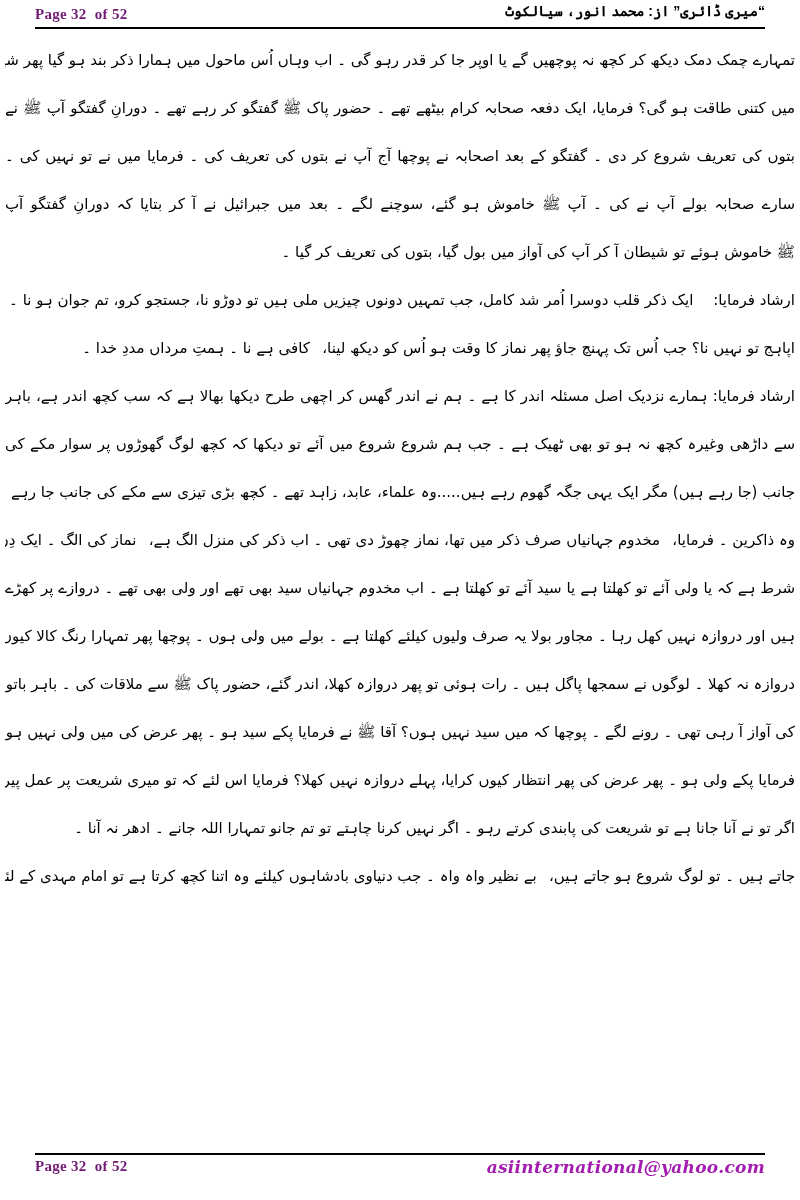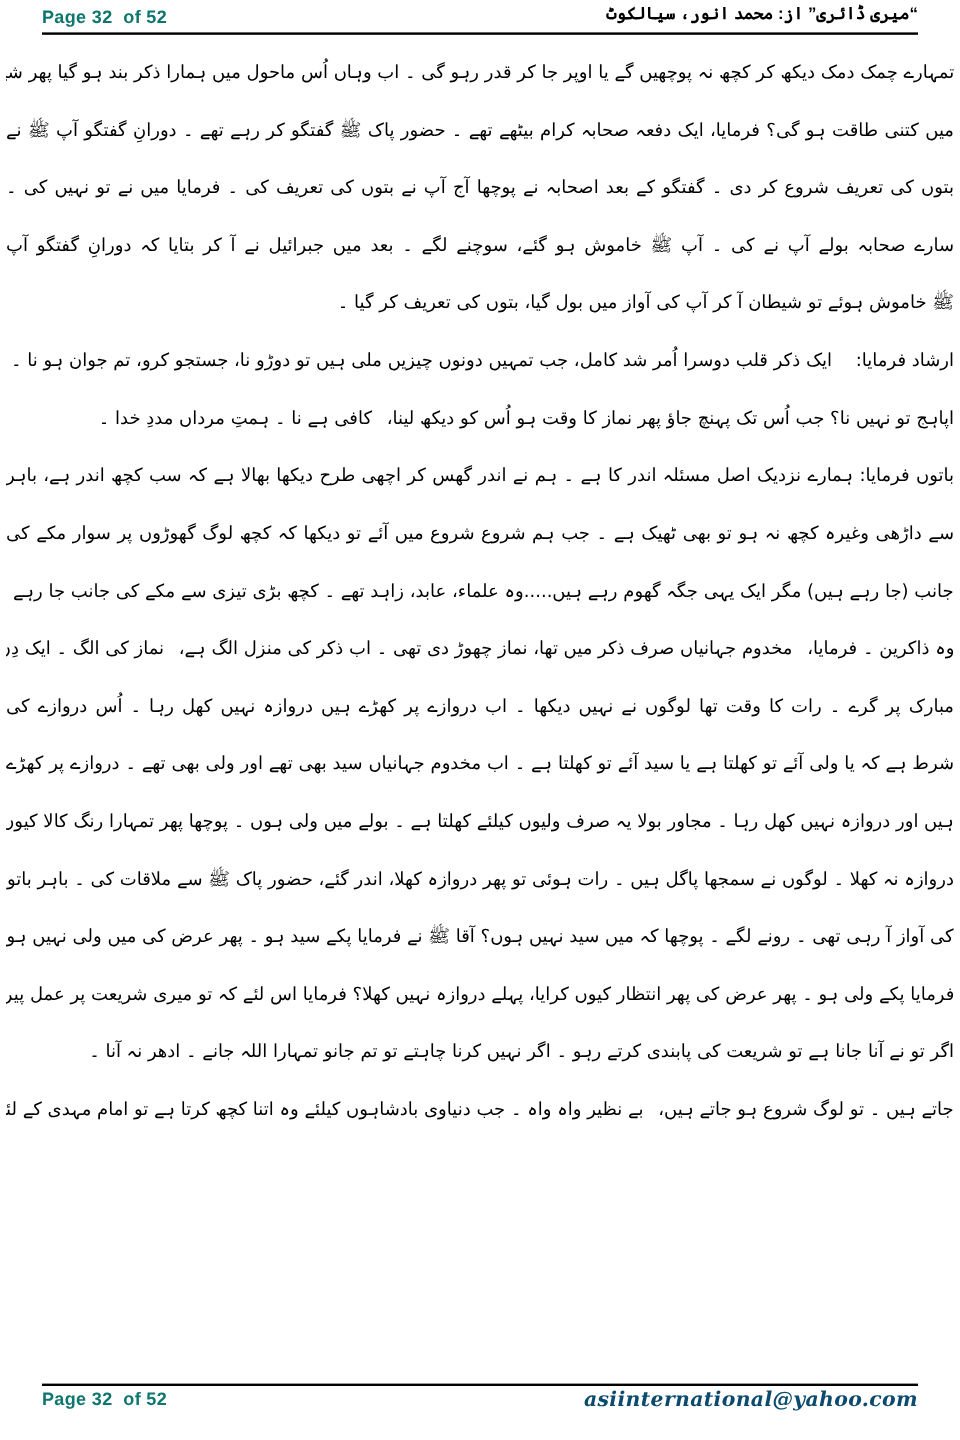--- a/index.html
+++ b/index.html
@@ -16,25 +16,25 @@
     left:35px;
     width:730px;
     height:0;
     border-top:2px solid #000;
   }
   .hrule.header{top:27px;}
   .hrule.footer{top:1153px;}
   .page-label{
     position:absolute;
     left:35px;
-    font-family:Liberation Sans, sans-serif;
+    font-family:Liberation Serif, serif;
     font-weight:bold;
     font-size:15px;
     letter-spacing:.3px;
-    color:#0f766e;
+    color:#701a75;
     white-space:pre;
   }
   .page-label.top{top:6px;}
   .page-label.bottom{top:1158px;}
   .doc-title{
     position:absolute;
     top:3px;
     right:35px;
     direction:rtl;
     font-family:Liberation Sans, sans-serif;
@@ -90,33 +90,32 @@
   <div class="hrule header"></div>
 
   <div class="doc-body" id="doc-body">
       <div class="body-line">تمہارے چمک دمک دیکھ کر کچھ نہ پوچھیں گے یا اوپر جا کر قدر رہو گی ۔ اب وہاں اُس ماحول میں ہمارا ذکر بند ہو گیا پھر شیطان</div>
       <div class="body-line">میں کتنی طاقت ہو گی؟ فرمایا، ایک دفعہ صحابہ کرام بیٹھے تھے ۔ حضور پاک ﷺ گفتگو کر رہے تھے ۔ دورانِ گفتگو آپ ﷺ نے</div>
       <div class="body-line">بتوں کی تعریف شروع کر دی ۔ گفتگو کے بعد اصحابہ نے پوچھا آج آپ نے بتوں کی تعریف کی ۔ فرمایا میں نے تو نہیں کی ۔</div>
       <div class="body-line">سارے صحابہ بولے آپ نے کی ۔ آپ ﷺ خاموش ہو گئے، سوچنے لگے ۔ بعد میں جبرائیل نے آ کر بتایا کہ دورانِ گفتگو آپ</div>
       <div class="body-line natural">ﷺ خاموش ہوئے تو شیطان آ کر آپ کی آواز میں بول گیا، بتوں کی تعریف کر گیا ۔</div>
       <div class="body-line">ارشاد فرمایا:  ایک ذکر قلب دوسرا اُمر شد کامل، جب تمہیں دونوں چیزیں ملی ہیں تو دوڑو نا، جستجو کرو، تم جوان ہو نا ۔ اگر</div>
       <div class="body-line natural">اپاہج تو نہیں نا؟ جب اُس تک پہنچ جاؤ پھر نماز کا وقت ہو اُس کو دیکھ لینا،  کافی ہے نا ۔ ہمتِ مرداں مددِ خدا ۔</div>
-      <div class="body-line">باتوں فرمایا: ہمارے نزدیک اصل مسئلہ اندر کا ہے ۔ ہم نے اندر گھس کر اچھی طرح دیکھا بھالا ہے کہ سب کچھ اندر ہے، باہر</div>
+      <div class="body-line">ارشاد فرمایا: ہمارے نزدیک اصل مسئلہ اندر کا ہے ۔ ہم نے اندر گھس کر اچھی طرح دیکھا بھالا ہے کہ سب کچھ اندر ہے، باہر</div>
       <div class="body-line">سے داڑھی وغیرہ کچھ نہ ہو تو بھی ٹھیک ہے ۔ جب ہم شروع شروع میں آئے تو دیکھا کہ کچھ لوگ گھوڑوں پر سوار مکے کی</div>
       <div class="body-line">جانب (جا رہے ہیں) مگر ایک یہی جگہ گھوم رہے ہیں.....وہ علماء، عابد، زاہد تھے ۔ کچھ بڑی تیزی سے مکے کی جانب جا رہے ہیں</div>
       <div class="body-line">وہ ذاکرین ۔ فرمایا،  مخدوم جہانیاں صرف ذکر میں تھا، نماز چھوڑ دی تھی ۔ اب ذکر کی منزل الگ ہے،  نماز کی الگ ۔ ایک دِن اُن</div>
-      <div class="body-line">مبارک پر گرے ۔ رات کا وقت تھا لوگوں نے نہیں دیکھا ۔ اب دروازے پر کھڑے ہیں دروازہ نہیں کھل رہا ۔ اُس دروازے کی</div>
       <div class="body-line">شرط ہے کہ یا ولی آئے تو کھلتا ہے یا سید آئے تو کھلتا ہے ۔ اب مخدوم جہانیاں سید بھی تھے اور ولی بھی تھے ۔ دروازے پر کھڑے</div>
       <div class="body-line">ہیں اور دروازہ نہیں کھل رہا ۔ مجاور بولا یہ صرف ولیوں کیلئے کھلتا ہے ۔ بولے میں ولی ہوں ۔ پوچھا پھر تمہارا رنگ کالا کیوں ہے؟</div>
       <div class="body-line">دروازہ نہ کھلا ۔ لوگوں نے سمجھا پاگل ہیں ۔ رات ہوئی تو پھر دروازہ کھلا، اندر گئے، حضور پاک ﷺ سے ملاقات کی ۔ باہر باتوں</div>
       <div class="body-line">کی آواز آ رہی تھی ۔ رونے لگے ۔ پوچھا کہ میں سید نہیں ہوں؟ آقا ﷺ نے فرمایا پکے سید ہو ۔ پھر عرض کی میں ولی نہیں ہوں؟</div>
       <div class="body-line">فرمایا پکے ولی ہو ۔ پھر عرض کی پھر انتظار کیوں کرایا، پہلے دروازہ نہیں کھلا؟ فرمایا اس لئے کہ تو میری شریعت پر عمل پیرا نہیں ہے،</div>
       <div class="body-line natural">اگر تو نے آنا جانا ہے تو شریعت کی پابندی کرتے رہو ۔ اگر نہیں کرنا چاہتے تو تم جانو تمہارا اللہ جانے ۔ ادھر نہ آنا ۔</div>
       <div class="body-line">جاتے ہیں ۔ تو لوگ شروع ہو جاتے ہیں،  بے نظیر واہ واہ ۔ جب دنیاوی بادشاہوں کیلئے وہ اتنا کچھ کرتا ہے تو امام مہدی کے لئے</div>
     </div>
 
   <div class="hrule footer"></div>
 
   <div class="page-label bottom">Page 32  of 52</div>
 
-  <a class="footer-email" style="color: #0c4a6e;">asiinternational@yahoo.com</a>
+  <a class="footer-email" style="color: #a21caf;">asiinternational@yahoo.com</a>
 
 </div>
 
 </body></html>

